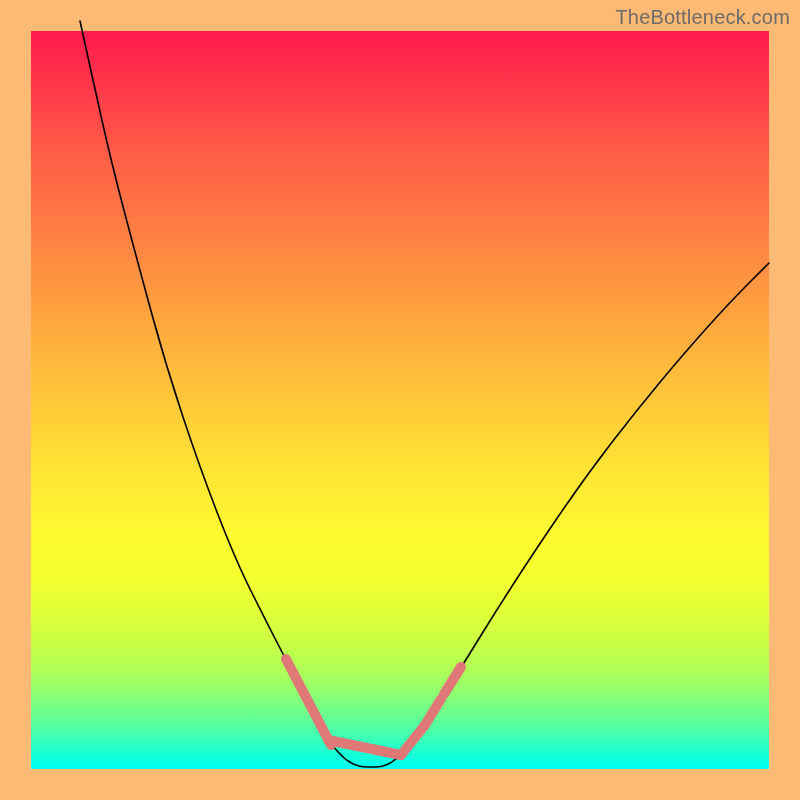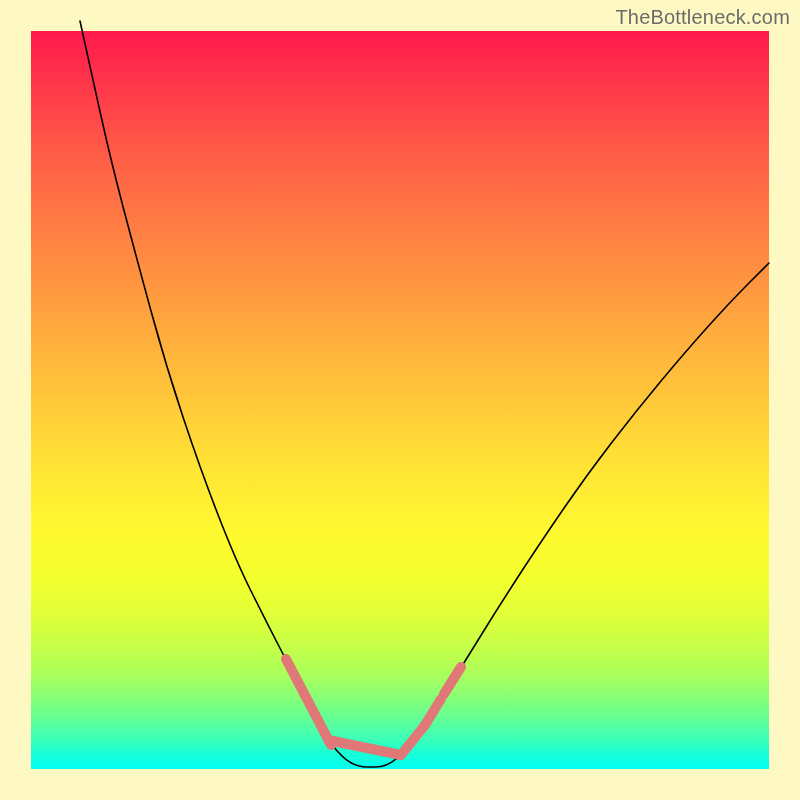--- a/index.html
+++ b/index.html
@@ -10,21 +10,21 @@
     overflow: hidden;
     background: #000;
     font-family: Arial, Helvetica, sans-serif;
   }
   .frame {
     position: absolute;
     left: 0;
     top: 0;
     width: 800px;
     height: 800px;
-    background: #fef9c3;
+    background: #fdba74;
   }
   .plot-area {
     position: absolute;
     left: 31px;
     top: 31px;
     width: 738px;
     height: 738px;
     background: linear-gradient(
       to bottom,
       #ff1a4d 0%,

